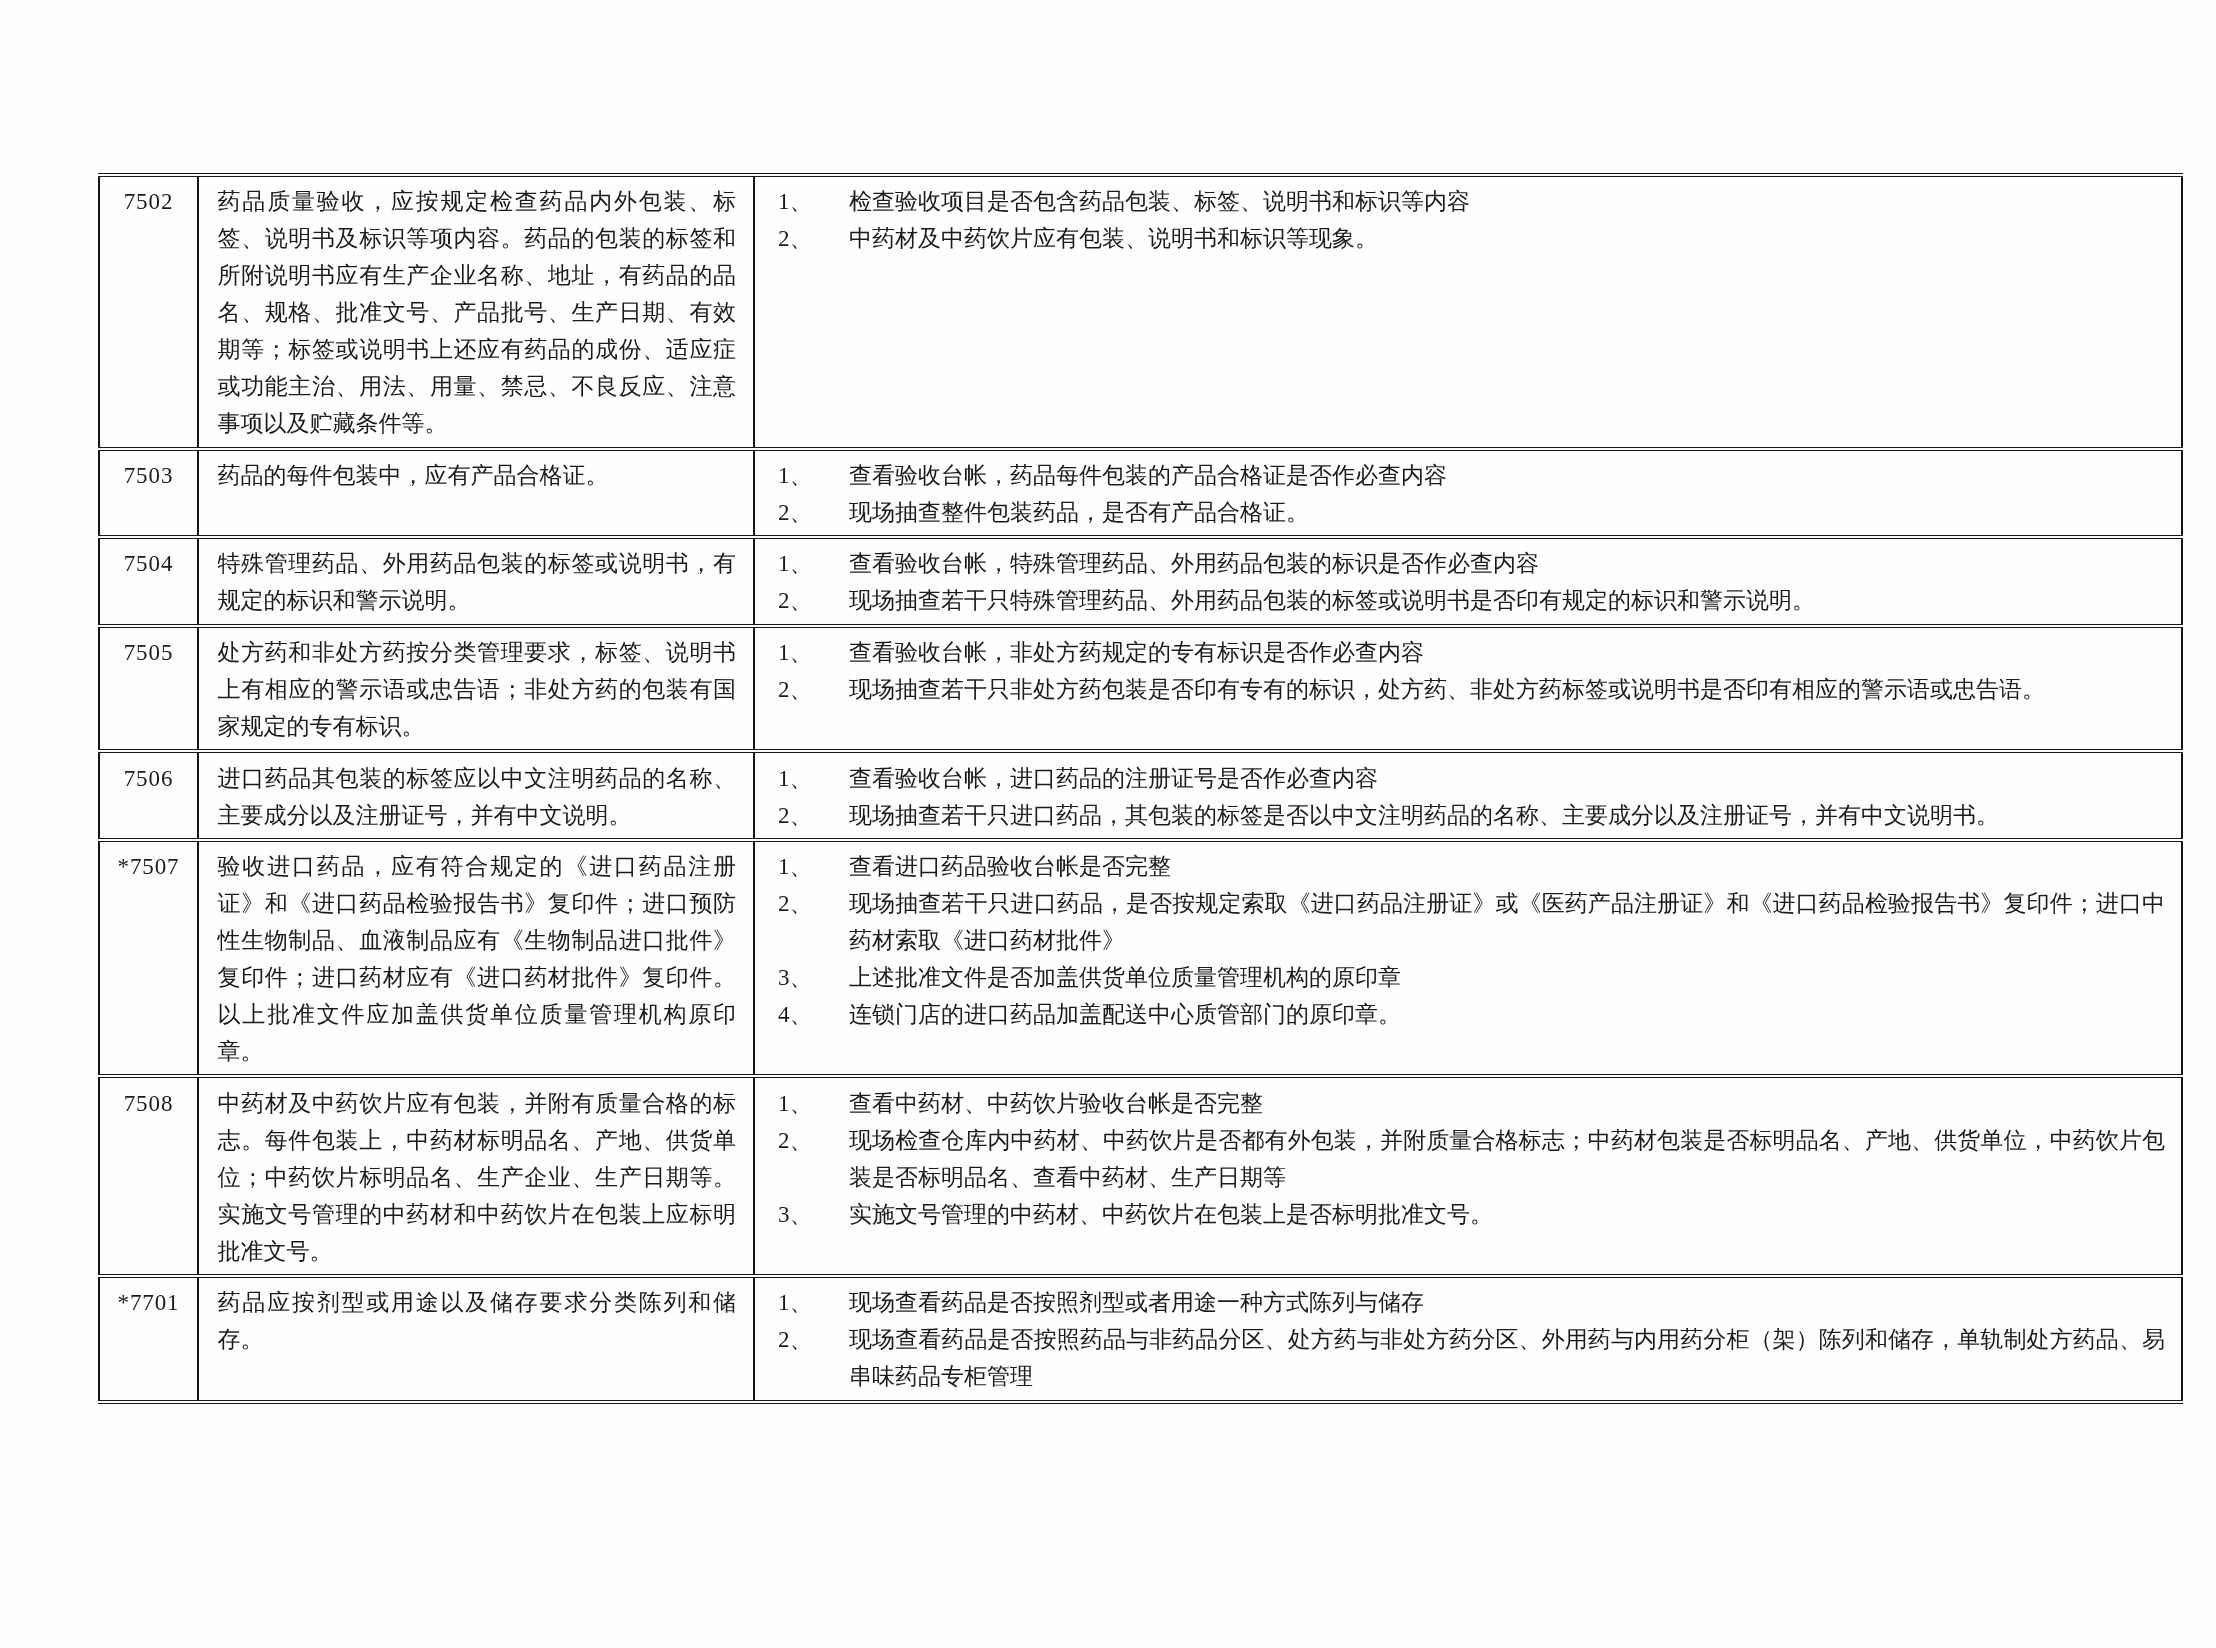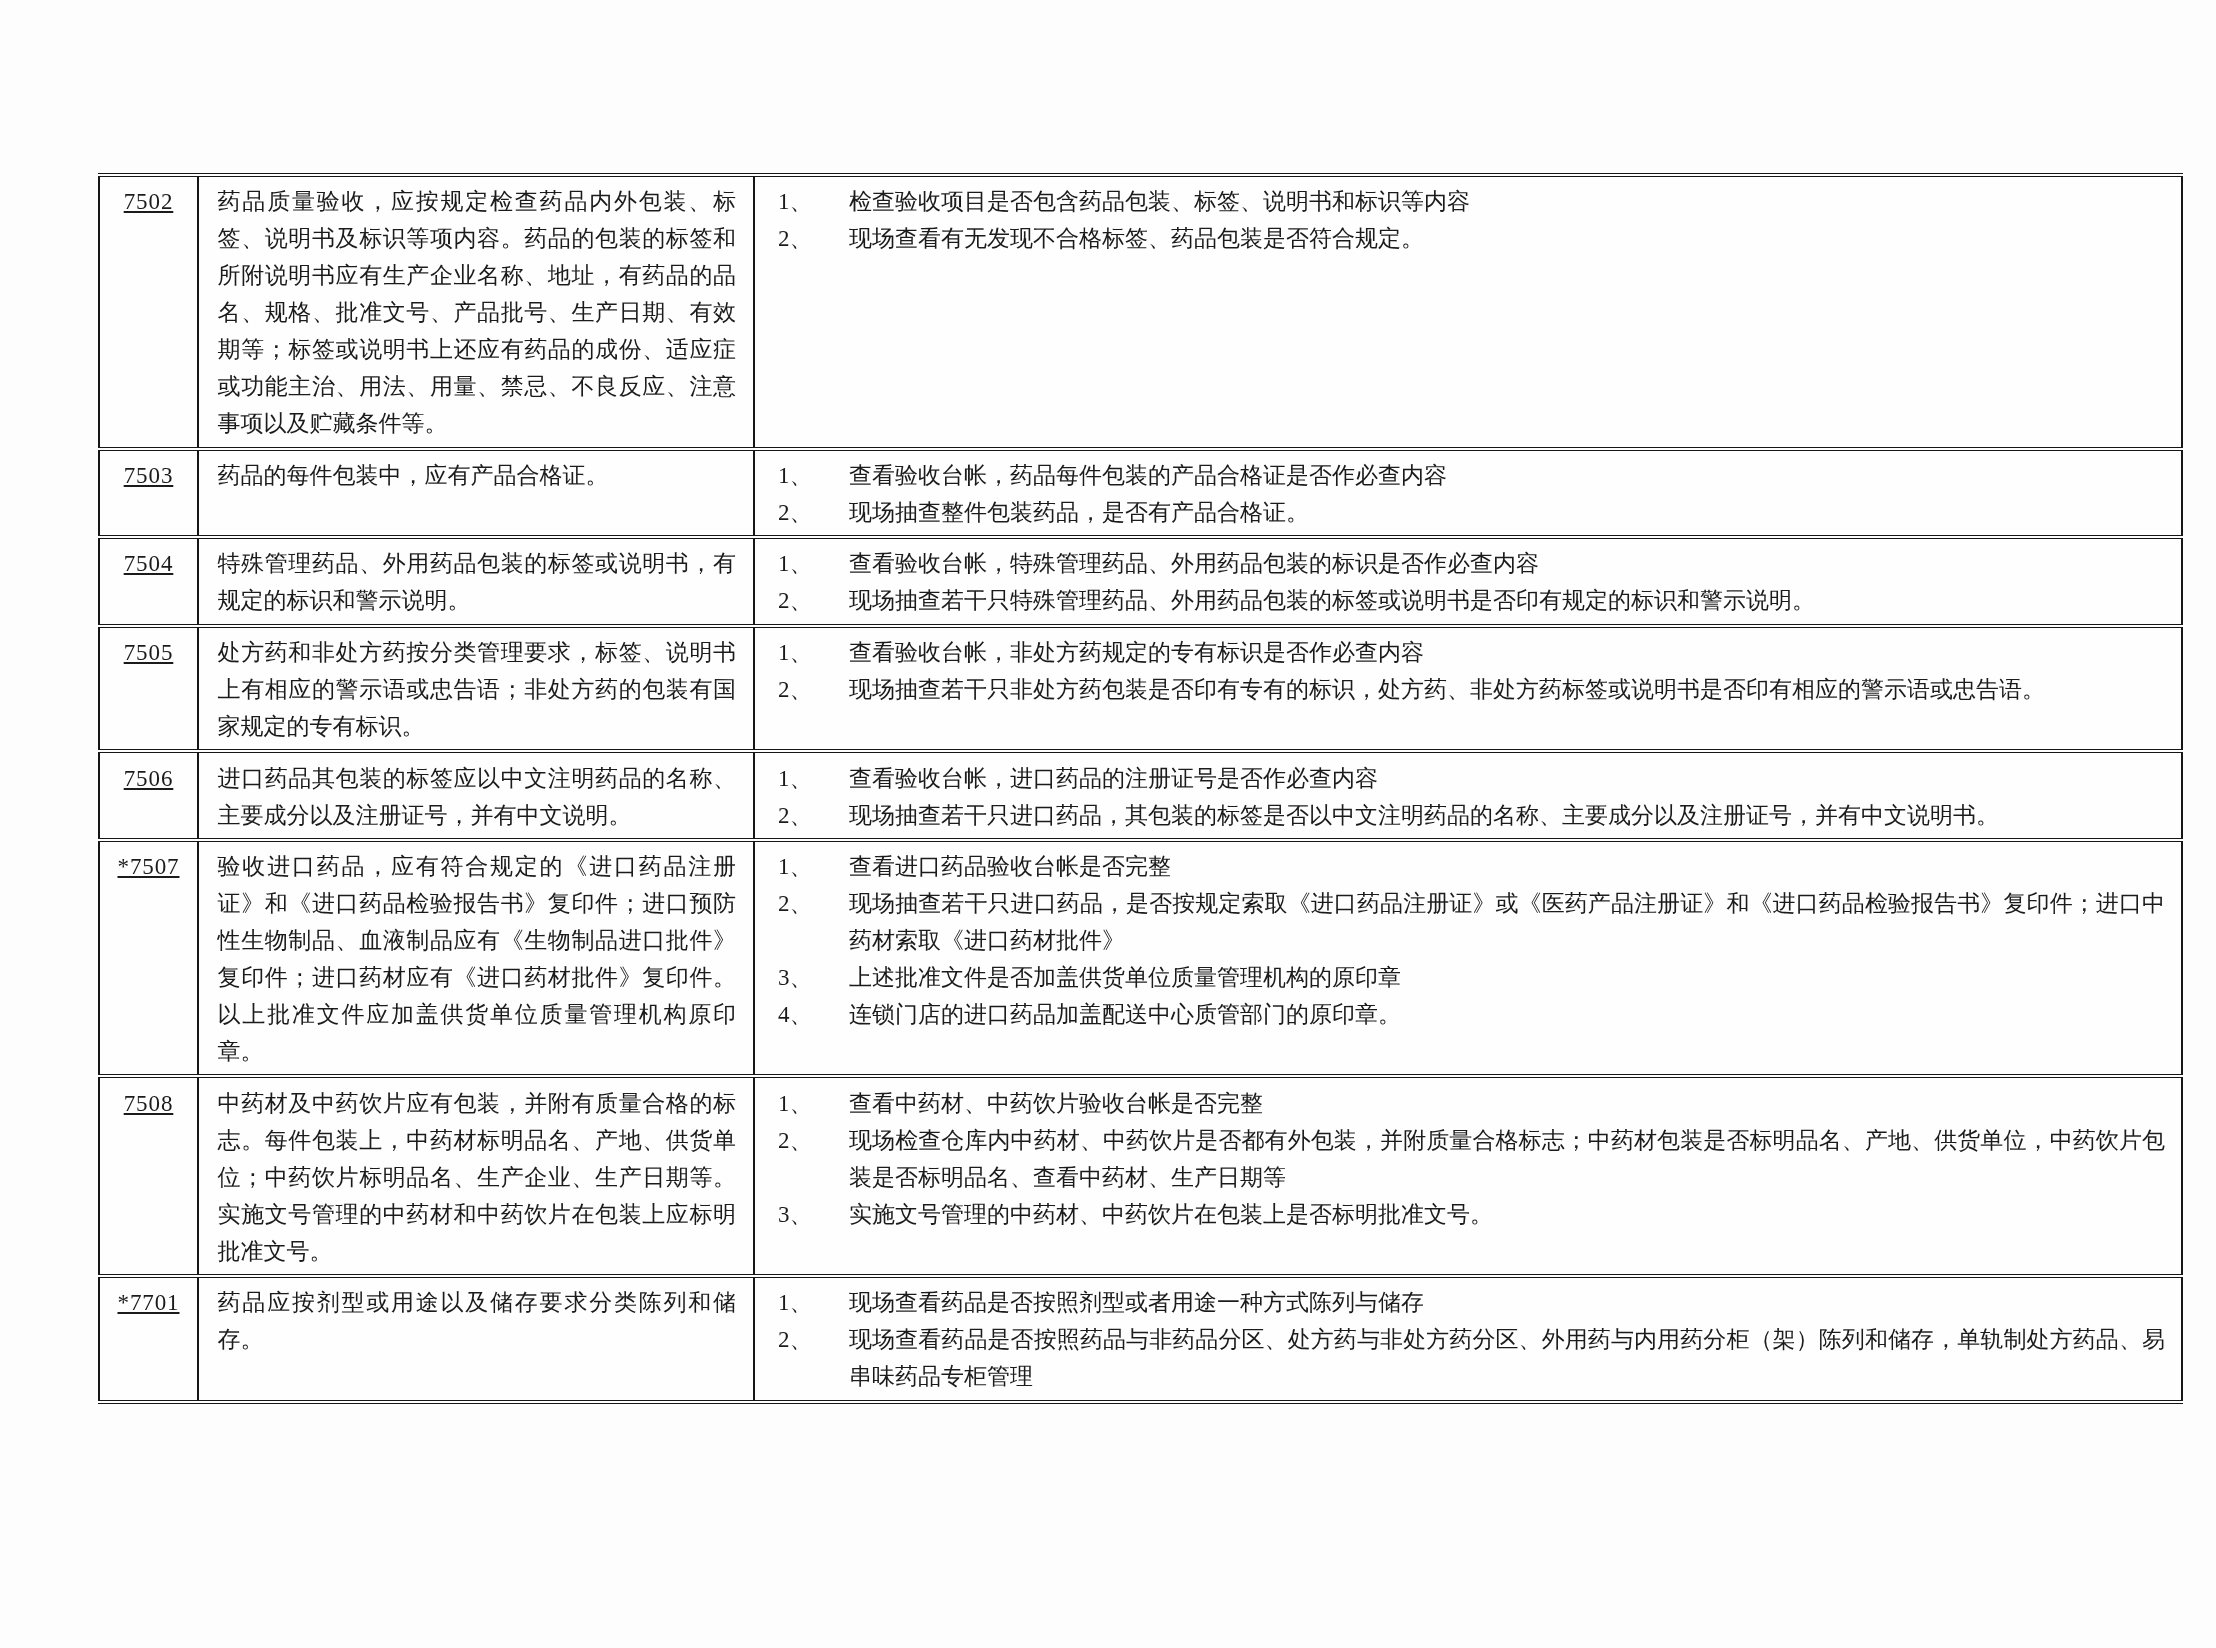--- a/index.html
+++ b/index.html
@@ -37,21 +37,20 @@
     border-bottom: 4.4px double #161616;
     vertical-align: top;
     font-size: 23px;
     line-height: 37px;
     background: #fefefe;
   }
   td.code-cell {
     text-align: center;
     padding: 6.2px 2.7px 4.4px 2.7px;
     letter-spacing: 0.9px;
-    text-decoration: underline;
   }
   td.req-cell {
     padding: 6.2px 17px 4.4px 18.6px;
     text-align: justify;
     margin-top: 24px;
   }
   td.methods-cell {
     padding: 6.2px 16px 4.4px 23px;
   }
   .method-item {
@@ -84,21 +83,21 @@
           <td class="req-cell">
             <div>药品质量验收，应按规定检查药品内外包装、标签、说明书及标识等项内容。药品的包装的标签和所附说明书应有生产企业名称、地址，有药品的品名、规格、批准文号、产品批号、生产日期、有效期等；标签或说明书上还应有药品的成份、适应症或功能主治、用法、用量、禁忌、不良反应、注意事项以及贮藏条件等。</div>
           </td>
           <td class="methods-cell">
             <div class="method-item">
               <span class="method-num">1、</span>
               <span class="method-text">检查验收项目是否包含药品包装、标签、说明书和标识等内容</span>
             </div>
             <div class="method-item">
               <span class="method-num">2、</span>
-              <span class="method-text">现场查看有无发现不合格标签、药品包装是否符合规定。</span>
+              <span class="method-text">中药材及中药饮片应有包装、说明书和标识等现象。</span>
             </div>
           </td>
         </tr>
         <tr>
           <td class="code-cell"><span>7503</span></td>
           <td class="req-cell">
             <div>药品的每件包装中，应有产品合格证。</div>
           </td>
           <td class="methods-cell">
             <div class="method-item">

